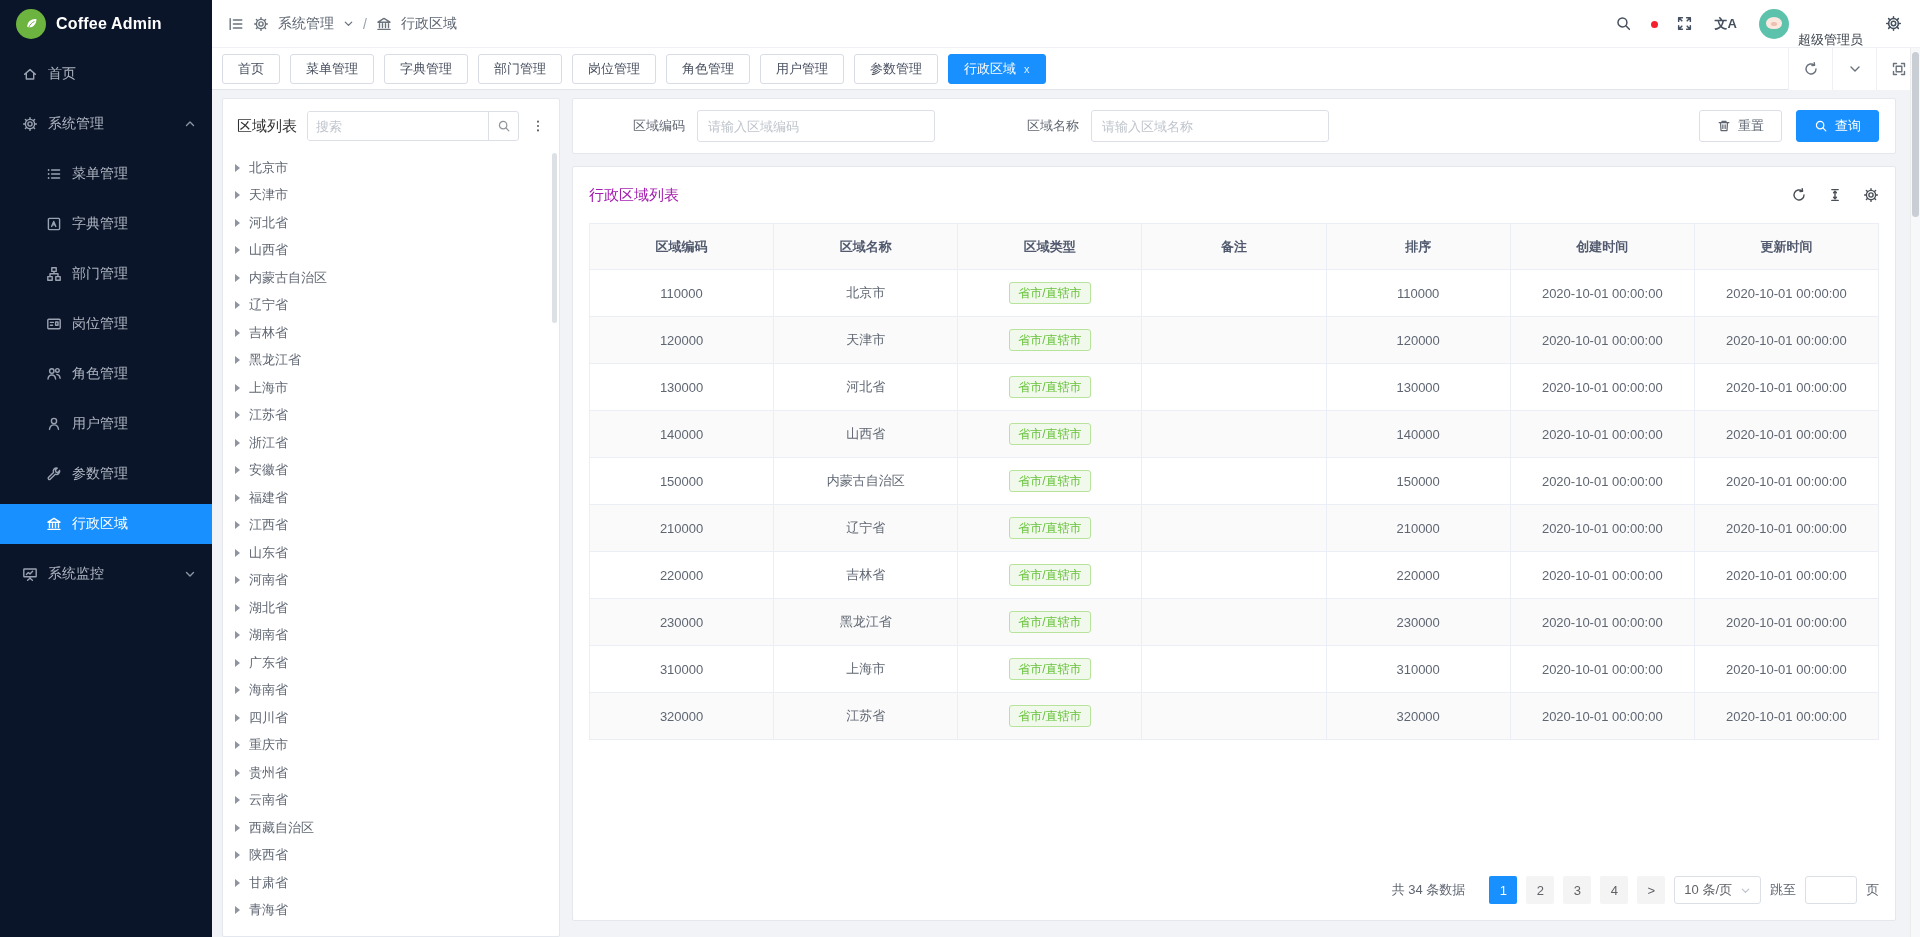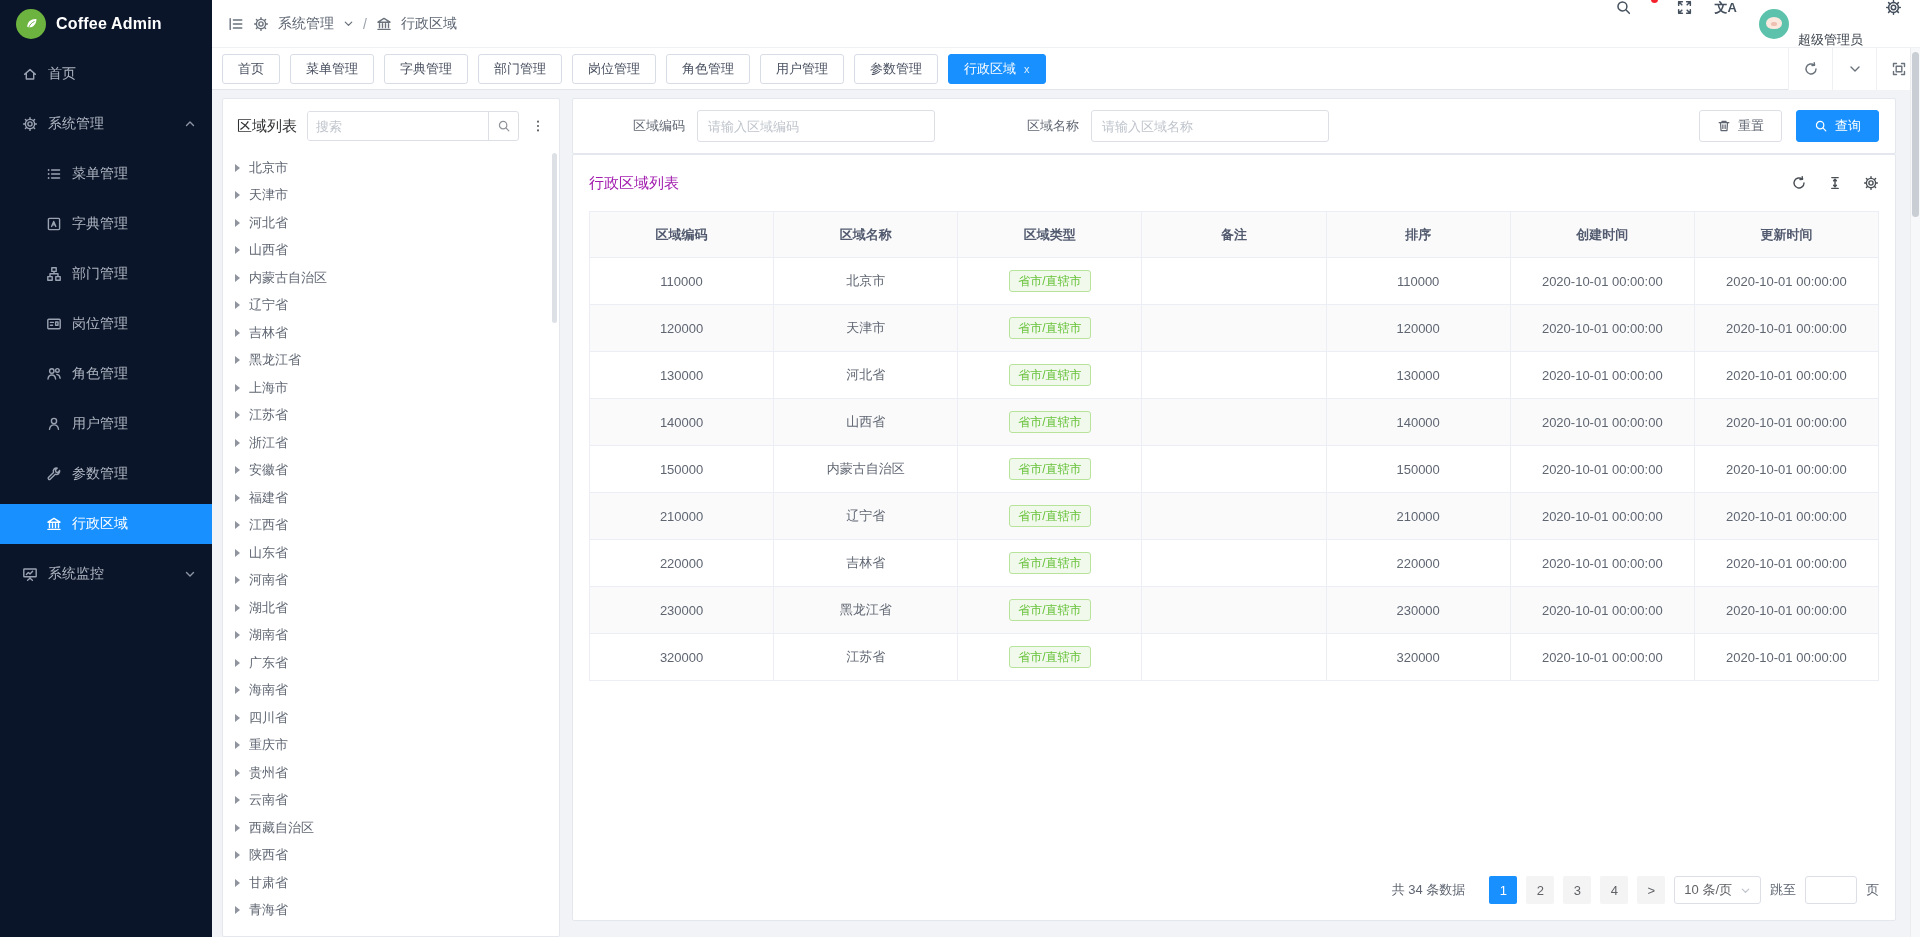--- a/index.html
+++ b/index.html
@@ -22,21 +22,21 @@
   .menu li.active { background:#1890ff; color:#fff; }
   .menu li.active .mi { color:#fff; }
   .menu .chev { position:absolute; right:16px; width:12px; height:12px; color:#8d96a5; }
 
   
   .header { position:fixed; left:212px; top:0; right:0; height:48px; background:#fff; border-bottom:1px solid #f0f1f4;
     display:flex; align-items:center; justify-content:space-between; padding:0 18px 0 16px; z-index:20; }
   .crumbs { display:flex; align-items:center; gap:9px; color:#5f6774; font-size:14px; }
   .crumbs .cicon { width:16px; height:16px; color:#6a727c; }
   .crumb-sep { color:#9aa1ab; }
-  .hdr-right { display:flex; gap:22px; }
+  .hdr-right { display:flex; align-items:center; gap:22px; }
   .hicon { width:17px; height:17px; color:#45505e; cursor:pointer; }
   .bell-wrap { position:relative; cursor:pointer; }
   .bell-dot { position:absolute; top:-3px; right:-4px; width:7px; height:7px; border-radius:50%; }
   .trans { font-size:13px; color:#45505e; cursor:pointer; font-weight:bold; }
   .user { display:flex; align-items:center; gap:9px; cursor:pointer; }
   .avatar { width:30px; height:30px; border-radius:50%; background:#5cc2ab; position:relative; overflow:hidden; }
   .avatar::before { content:""; position:absolute; left:7px; top:8px; width:16px; height:12px; border-radius:50% 50% 45% 45%; background:#fbe8df; }
   .avatar::after { content:""; position:absolute; left:12px; top:13px; width:6px; height:4px; border-radius:40%; background:#eec0b2; }
   .user-name { color:#3c434d; font-size:13px;margin-top:32px; }
 
@@ -65,21 +65,21 @@
   .search-group input::placeholder { color:#bfc4cc; }
   .search-append { width:30px; border-left:1px solid #dcdfe6; display:flex; align-items:center; justify-content:center; color:#909399; cursor:pointer; }
   .search-append svg, .dots svg { width:14px; height:14px; }
   .dots { width:18px; display:flex; justify-content:center; color:#606266; cursor:pointer; }
   .tree-body { flex:1; overflow:hidden; padding:4px 0 0 12px; }
   .tree-item { height:27.5px; display:flex; align-items:center; gap:9px; color:#5f6672; font-size:13px; cursor:pointer; }
   .caret { width:0; height:0; border-left:5px solid #8f949e; border-top:4px solid transparent; border-bottom:4px solid transparent; }
   .tree-thumb { position:absolute; right:2px; top:54px; width:5px; height:170px; border-radius:3px; background:#dde1e6; }
 
   
-  .main-col { flex:1; min-width:0; display:flex; flex-direction:column; padding-bottom:16px; }
+  .main-col { flex:1; min-width:0; display:flex; flex-direction:column; gap:12px; padding-bottom:16px; }
   .form-card { height:56px; flex:0 0 56px; display:flex; align-items:center; padding:0 16px; }
   .f-group { display:flex; align-items:center; }
   .f-label { color:#5f6672; margin-right:12px; white-space:nowrap; }
   .f-input { width:238px; height:32px; border:1px solid #dcdfe6; border-radius:3px; padding:0 10px; font-size:13px; color:#333; outline:none; }
   .f-input::placeholder { color:#bfc4cc; }
   .g1 { margin-left:44px; }
   .g2 { margin-left:92px; }
   .form-btns { margin-left:auto; display:flex; gap:14px; }
   .btn { height:32px; border-radius:3px; display:flex; align-items:center; gap:7px; padding:0 17px; font-size:13px; cursor:pointer; border:1px solid #dcdfe6; background:#fff; color:#5f6672; }
   .btn svg { width:14px; height:14px; }
@@ -654,20 +654,29 @@
   <tr>
     <td class="c-code">230000</td>
     <td class="c-name">黑龙江省</td>
     <td><span class="tag" style="color: rgb(103, 194, 58); background: rgb(240, 249, 235); border-color: rgb(184, 227, 155);">省市/直辖市</span></td>
     <td class="c-remark"></td>
     <td class="c-sort">230000</td>
     <td class="c-created">2020-10-01 00:00:00</td>
     <td class="c-updated">2020-10-01 00:00:00</td>
   </tr>
 
+  <tr>
+    <td class="c-code">310000</td>
+    <td class="c-name">上海市</td>
+    <td><span class="tag" style="color: rgb(103, 194, 58); background: rgb(240, 249, 235); border-color: rgb(184, 227, 155);">省市/直辖市</span></td>
+    <td class="c-remark"></td>
+    <td class="c-sort">310000</td>
+    <td class="c-created">2020-10-01 00:00:00</td>
+    <td class="c-updated">2020-10-01 00:00:00</td>
+  </tr>
 
   <tr>
     <td class="c-code">320000</td>
     <td class="c-name">江苏省</td>
     <td><span class="tag" style="color: rgb(103, 194, 58); background: rgb(240, 249, 235); border-color: rgb(184, 227, 155);">省市/直辖市</span></td>
     <td class="c-remark"></td>
     <td class="c-sort">320000</td>
     <td class="c-created">2020-10-01 00:00:00</td>
     <td class="c-updated">2020-10-01 00:00:00</td>
   </tr>

